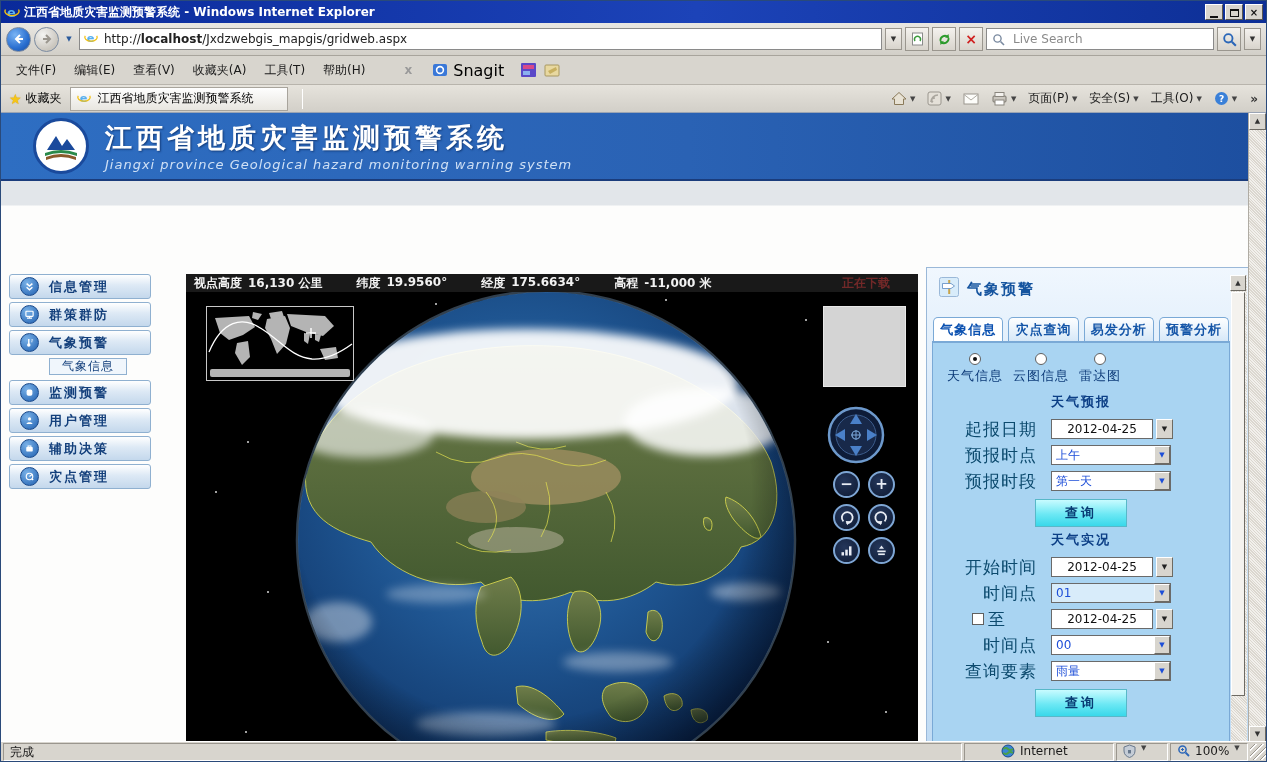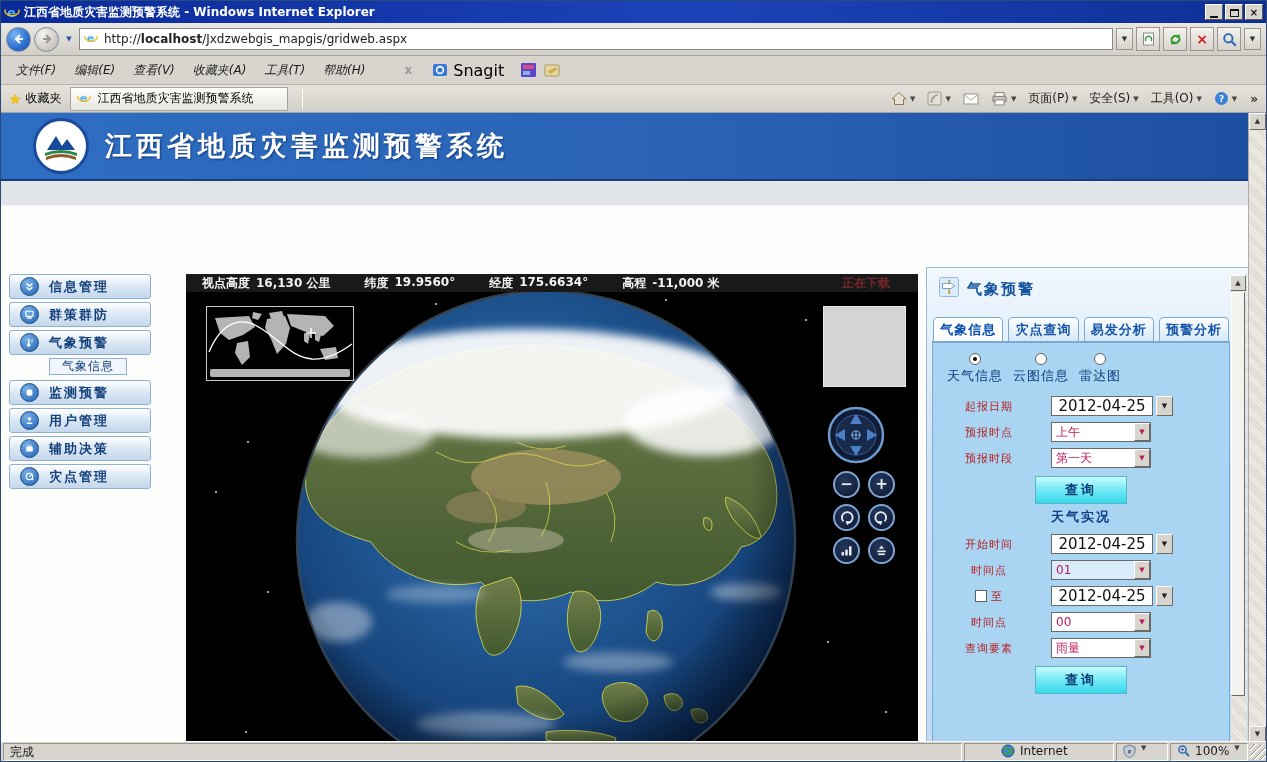--- a/index.html
+++ b/index.html
@@ -37,21 +37,21 @@
     font-size:7px; color:#333; text-align:center; }
   .searchbox { width:228px; height:22px; background:#fff; border:1px solid #8a8a8a; display:flex; align-items:center;
     padding:0 5px; gap:5px; }
   .searchbox .ph { color:#8a8a8a; font-size:12px; }
   .stopx { color:#d02020; font-weight:bold; font-size:14px; }
   .refr  { color:#2a9a2a; font-weight:bold; font-size:13px; }
 
   
   .menubar { position:absolute; left:0; top:55px; right:0; height:29px; background:#d8d5ce;
     border-bottom:1px solid #b8b4ac; display:flex; align-items:center; padding:0 6px; }
-  .mitem { font-size:12px; color:#1a1a1a; padding:4px 9px;font-style:italic; }
+  .mitem { font-size:12px; color:#1a1a1a; padding:4px 9px; }
   .tbx { color:#9a9a9a; font-size:12px; font-weight:bold; margin:0 14px 0 30px; }
   .snagit { display:flex; align-items:center; gap:5px; font-size:16px; padding:2px 6px; }
   .miniico { width:16px; height:16px; display:inline-block; }
 
   
   .favbar { position:absolute; left:0; top:84px; right:0; height:28px;
     background:linear-gradient(180deg,#e6e3dc,#d2cfc8); border-bottom:1px solid #9aa4b4;
     display:flex; align-items:center; padding:0 4px; }
   .favlbl { display:flex; align-items:center; gap:4px; font-size:12px; padding:0 8px 0 4px; }
   .star { color:#f5c518; font-size:14px; text-shadow:0 0 1px #c89010; }
@@ -90,21 +90,21 @@
     padding-left:10px; gap:10px; }
   .sideitem .lbl { color:#14407c; font-weight:bold; font-size:13px; letter-spacing:2px; }
   .sicon { width:19px; height:19px; border-radius:50%; background:radial-gradient(circle at 35% 30%,#7ab2e8,#2060b0);
     border:1px solid #1a4a8c; display:flex; align-items:center; justify-content:center; }
   .submenu { width:78px; height:17px; margin:3px 0 5px 40px; border:1px solid #8fb0d0; background:#f0f6fc;
     color:#14407c; font-size:12px; display:flex; align-items:center; justify-content:center; letter-spacing:1px; }
 
   
   .map { position:absolute; left:185px; top:93px; width:732px; height:525px; background:#000; }
   .infobar { position:absolute; left:0; top:0; right:0; height:18px; background:#191919;
-    display:flex; align-items:center; gap:34px; padding-left:16px; color:#f2f2f2; font-size:12px; font-weight:bold; }
+    display:flex; align-items:center; gap:34px; padding-left:8px; color:#f2f2f2; font-size:12px; font-weight:bold; }
   .infopair { display:flex; gap:6px; white-space:nowrap; }
   .loadtxt { margin-left:auto; margin-right:28px; color:rgba(225,60,60,.45); font-weight:bold; }
   .globe-svg { position:absolute; left:0; top:18px; }
   .inset { position:absolute; left:20px; top:32px; width:148px; height:75px; border:1px solid #c8c8c8;
     background:#000; }
   .blankpane { position:absolute; left:637px; top:32px; width:83px; height:81px; background:#d4d4d4;
     border:1px solid #e8e8e8; }
   .compass { position:absolute; left:641px; top:132px; width:58px; height:58px; }
   .ctl { position:absolute; width:27px; height:27px; border-radius:50%; border:2px solid #7ea6d4;
     background:radial-gradient(circle at 40% 35%,#24365a,#0e1a33); color:#e8ecf4; font-weight:bold; font-size:15px;
@@ -123,28 +123,28 @@
   .pcontent { position:absolute; left:5px; top:73px; width:298px; height:438px; background:#a9d4f2;
     border:1px solid #7aa9d6; border-top:2px solid #7aa9d6; padding-top:10px; }
   .radiorow { display:flex; gap:10px; padding-left:14px; margin-bottom:8px; }
   .radstack { display:flex; flex-direction:column; align-items:center; gap:2px; }
   .radio { width:12px; height:12px; border-radius:50%; background:#fff; border:1px solid #606060; position:relative; }
   .radio.checked:after { content:""; position:absolute; left:3px; top:3px; width:4px; height:4px; border-radius:50%;
     background:#101010; }
   .radlbl { color:#0c3a78; font-size:13px; letter-spacing:1px; }
   .sectitle { text-align:center; color:#0c3f86; font-weight:bold; font-size:13px; letter-spacing:2px; margin:4px 0 5px; }
   .frow { display:flex; align-items:center; height:26px; padding-left:8px; }
-  .flbl { width:96px; text-align:center; color:#b91c1c; font-size:11px; letter-spacing:1px; }
+  .flbl { width:96px; text-align:right; color:#0c4a6e; font-size:17px; letter-spacing:1px; }
   .fld { margin-left:14px; display:flex; align-items:center; }
-  .din { width:102px; height:20px; background:#fff; border:1px solid #6a6a6a; font-size:15px; color:#111;
+  .din { width:102px; height:20px; background:#fff; border:1px solid #6a6a6a; font-size:12px; color:#111;
     display:flex; align-items:center; justify-content:center; }
   .sbtn2 { width:17px; height:20px; margin-left:3px; background:#d8d5ce; border:1px solid;
     border-color:#fff #6d6a63 #6d6a63 #fff; font-size:7px; text-align:center; line-height:18px; color:#222; }
-  .sel { width:100px; height:20px; background:#fff; border:1px solid #6a6a6a; position:relative; font-size:12px;
-    color:#be185d; display:flex; align-items:center; padding-left:4px; }
+  .sel { width:120px; height:20px; background:#fff; border:1px solid #6a6a6a; position:relative; font-size:12px;
+    color:#1d4ed8; display:flex; align-items:center; padding-left:4px; }
   .sel.lite { background:#d8ecfa; }
   .sel .arr { position:absolute; right:0; top:0; width:16px; height:18px; background:#d8d5ce; border:1px solid;
     border-color:#fff #6d6a63 #6d6a63 #fff; font-size:7px; text-align:center; line-height:16px; }
   .qrow { display:flex; justify-content:center; margin:5px 0 3px; }
   .qbtn { width:92px; height:28px; background:linear-gradient(180deg,#c8fbff 0%,#6ce8f4 55%,#38d8ea 100%);
     border:1px solid #58b8c8; color:#083c74; font-weight:bold; font-size:13px; letter-spacing:3px; }
   .cbx { width:12px; height:12px; background:#fff; border:1px solid #606060; margin-right:4px; }
   .pvscroll { position:absolute; right:2px; top:7px; width:16px; height:505px;
     background:repeating-linear-gradient(45deg,#f2f0ec 0 1px,#dbd7cf 1px 2px); }
   .pvthumb { position:absolute; left:0; top:17px; width:14px; height:404px; background:#f4f2ee; border:1px solid;
@@ -215,20 +215,29 @@
     </button>
     <button class="addrbtn refr">
       <svg width="15" height="15" viewBox="0 0 15 15">
           <path d="M3.5,9 A4.5,4.5 0 0 1 11,5" stroke="#2a9a2a" stroke-width="1.8" fill="none"></path>
           <path d="M11.5,2 L12,6 L8,5.5 Z" fill="#2a9a2a"></path>
           <path d="M11.5,6 A4.5,4.5 0 0 1 4,10" stroke="#2a9a2a" stroke-width="1.8" fill="none"></path>
           <path d="M3.5,13 L3,9 L7,9.5 Z" fill="#2a9a2a"></path>
         </svg>
     </button>
     <button class="addrbtn stopx">×</button>
+    <div class="searchbox">
+      <span class="miniico">
+        <svg width="13" height="13" viewBox="0 0 13 13">
+            <circle cx="5.5" cy="5.5" r="3.6" fill="none" stroke="#7a8aa0" stroke-width="1.4"></circle>
+            <path d="M8.5,8.5 L12,12" stroke="#7a8aa0" stroke-width="1.6"></path>
+          </svg>
+      </span>
+      <span class="ph">Live Search</span>
+    </div>
     <button class="addrbtn">
       <svg width="15" height="15" viewBox="0 0 13 13">
           <circle cx="5.5" cy="5.5" r="3.6" fill="none" stroke="#2a66b8" stroke-width="1.6"></circle>
           <path d="M8.5,8.5 L12,12" stroke="#2a66b8" stroke-width="1.8"></path>
         </svg>
     </button>
     <button class="dropbtn">▼</button>
   </div>
 
   <div class="menubar">
@@ -335,20 +344,21 @@
     <div class="pageheader">
       <div class="logo">
         <svg width="44" height="44" viewBox="0 0 44 44">
           <path d="M8,26 L17,12 L23,22 L28,15 L36,26 Z" fill="#1a4a9c"></path>
           <path d="M6,29 Q22,23 38,29 L38,32 Q22,26 6,32 Z" fill="#2a8a4a"></path>
           <path d="M7,33 Q22,27 37,33 L37,36 Q22,30 7,36 Z" fill="#8a5a2a"></path>
         </svg>
       </div>
       <div class="htitles">
         <div class="htitle">江西省地质灾害监测预警系统</div>
+        <div class="hsub">Jiangxi province Geological hazard monitoring warning system</div>
       </div>
     </div>
 
     <div class="pagebody">
 
       <div class="sidebar">
         <div class="sideitem">
           <span class="sicon">
             <svg width="13" height="13" viewBox="0 0 18 18">
                 <path d="M5,5 L9,8.5 L13,5 M5,10 L9,13.5 L13,10" stroke="#fff" stroke-width="2" fill="none"></path>
@@ -622,20 +632,21 @@
             <div class="radstack">
               <span class="radio"></span>
               <span class="radlbl">云图信息</span>
             </div>
             <div class="radstack">
               <span class="radio"></span>
               <span class="radlbl">雷达图</span>
             </div>
           </div>
 
+          <div class="sectitle">天气预报</div>
 
           <div class="frow">
             <span class="flbl">起报日期</span>
             <span class="fld">
               <span class="din">2012-04-25</span>
               <span class="sbtn2">▼</span>
             </span>
           </div>
           <div class="frow">
             <span class="flbl">预报时点</span>

